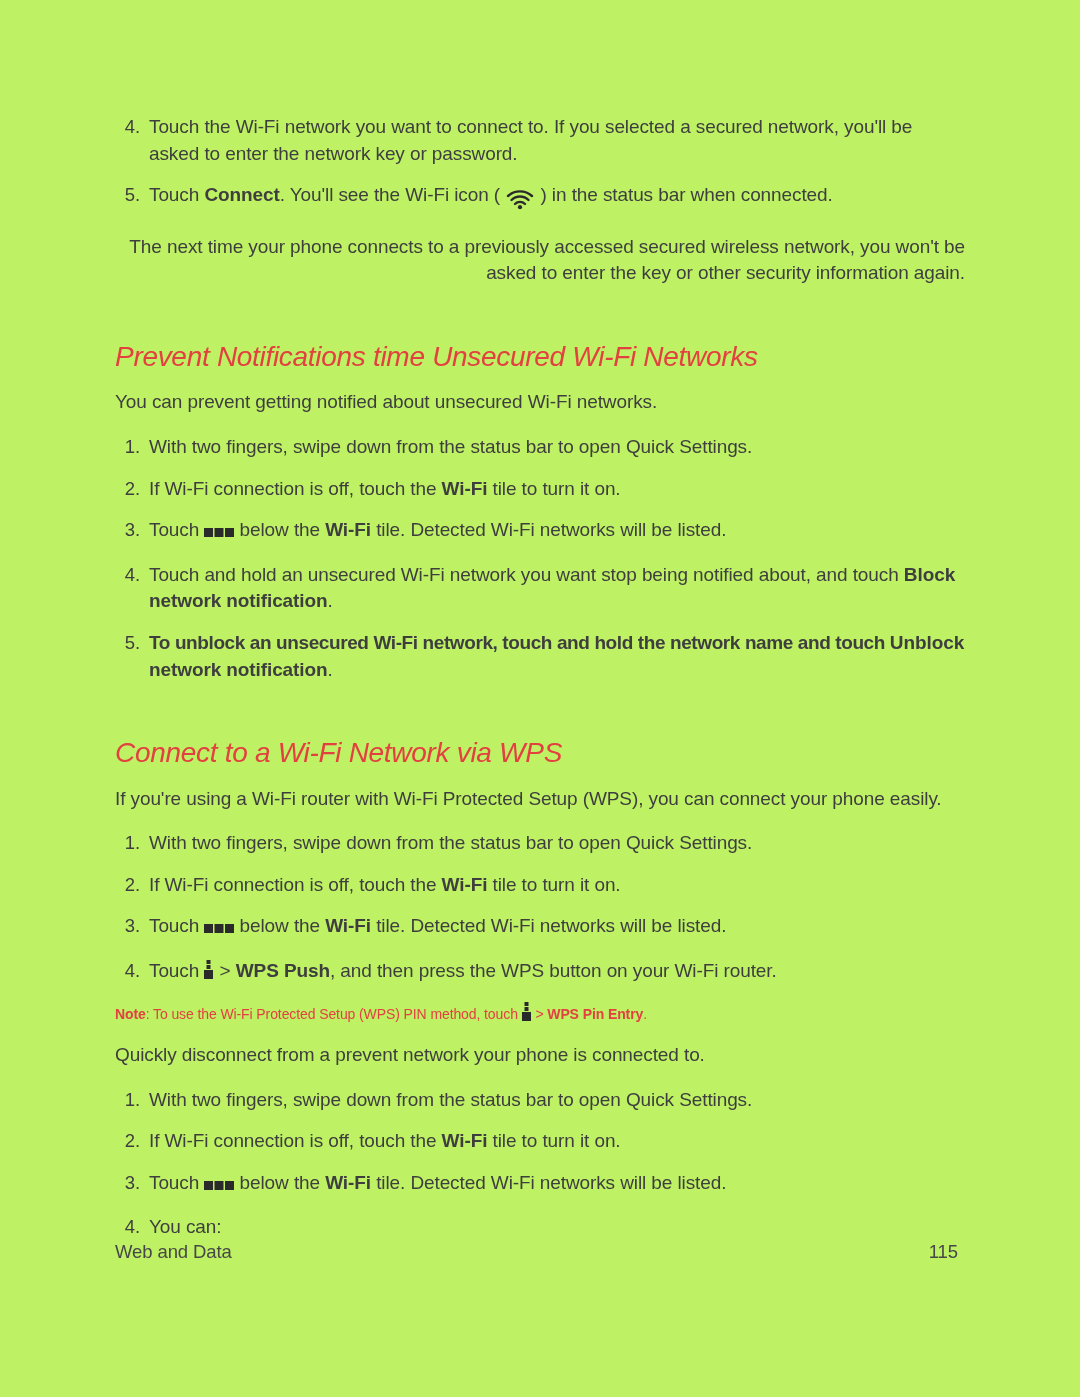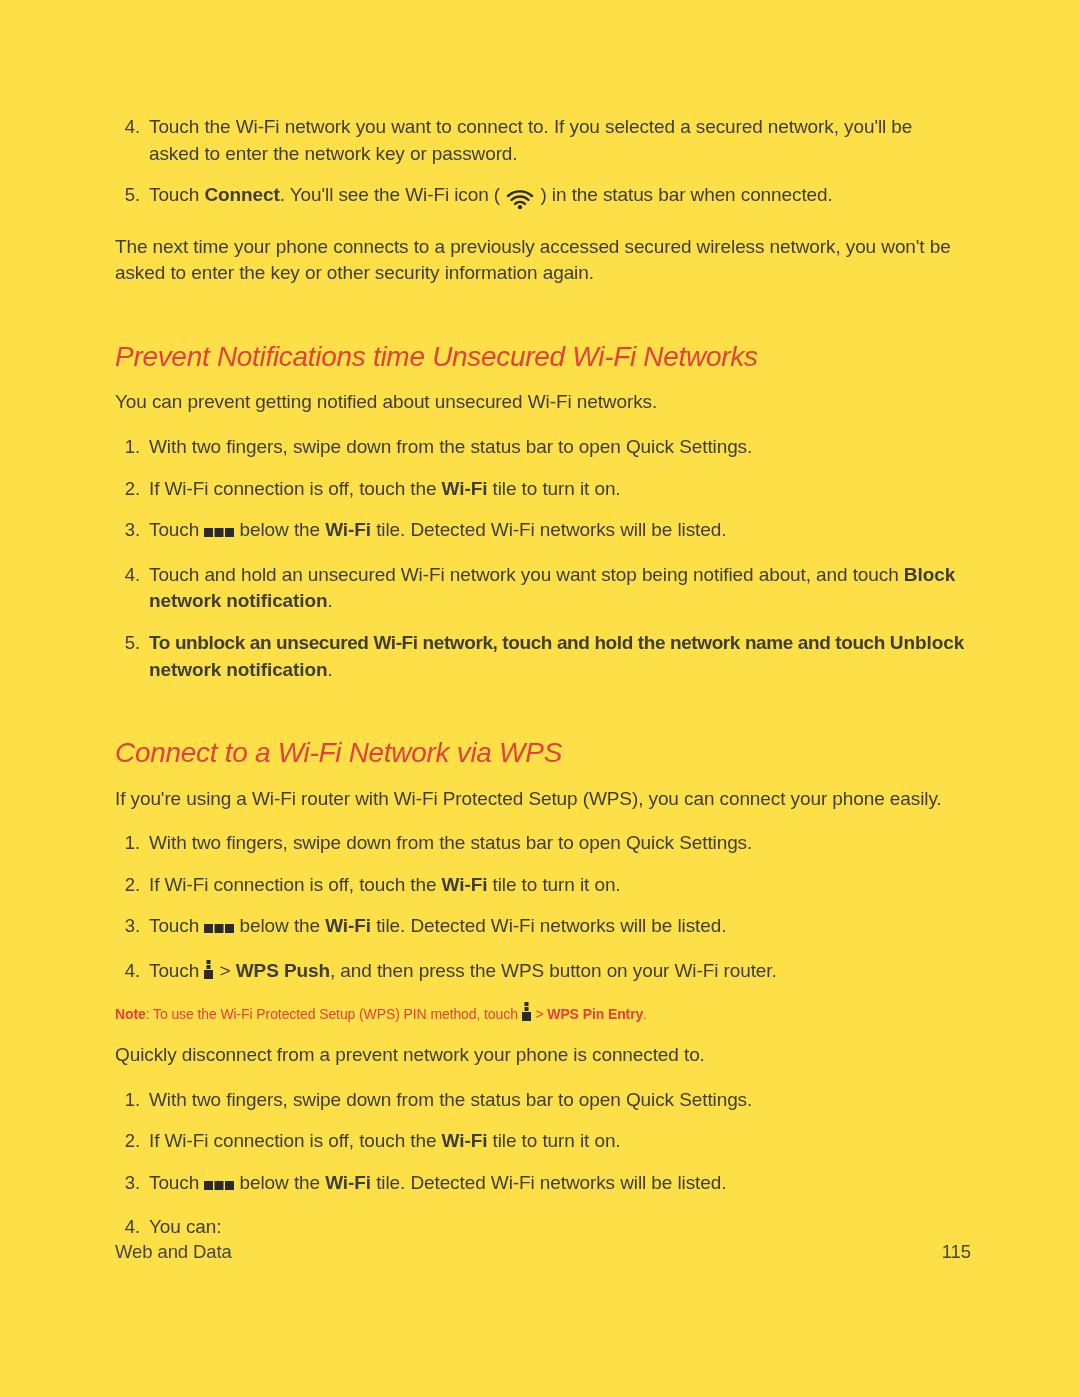--- a/index.html
+++ b/index.html
@@ -5,21 +5,21 @@
   @page { margin: 0; }
   html, body {
     margin: 0;
     padding: 0;
     background: #ffffff;
   }
   .page {
     width: 1080px;
     height: 1397px;
     position: relative;
-    background: #fde047;
+    background: #bef264;
     font-family: "Helvetica Neue", Helvetica, Arial, sans-serif;
     color: #3e3e3e;
     box-sizing: border-box;
     padding: 114px 115px 0 115px;
   }
   ol.main-list {
     list-style: decimal;
     padding-left: 30px;
     margin: 0;
   }
@@ -65,21 +65,21 @@
     font-weight: 400;
   }
   .note-strong {
     color: #e34040;
     font-weight: 700;
   }
   .tightspace { letter-spacing: -0.4px; font-weight: bold; }
   .footer {
     position: absolute;
     left: 115px;
-    right: 109px;
+    right: 122px;
     top: 1241px;
     font-size: 18.5px;
     color: #474747;
     letter-spacing: -0.1px;
     display: flex;
     justify-content: space-between;
   }
   
   .inline-icon {
     display: inline-block;
@@ -108,21 +108,21 @@
             <path d="M6.5 17 A12 12 0 0 1 23.5 17"></path>
             <path d="M10 21 A7 7 0 0 1 20 21"></path>
           </g>
           <circle cx="15" cy="24.2" r="2.1" fill="#2a2a2a"></circle>
         </svg>
       </span>
       <span>) in the status bar when connected.</span>
     </li>
   </ol>
 
-  <p class="para" style="margin-top:0;">The next time your phone connects to a previously accessed secured wireless network, you won't be asked to enter the key or other security information again.</p>
+  <p class="para" style="margin-top:0;text-align:right;">The next time your phone connects to a previously accessed secured wireless network, you won't be asked to enter the key or other security information again.</p>
 
   <h2 class="section-heading">Prevent Notifications time Unsecured Wi-Fi Networks</h2>
   <p class="para">You can prevent getting notified about unsecured Wi-Fi networks.</p>
   <ol class="main-list">
     <li>
       <span>With two fingers, swipe down from the status bar to open Quick Settings.</span>
     </li>
     <li>
       <span>If Wi-Fi connection is off, touch the </span><span class="bold">Wi-Fi</span><span> tile to turn it on.</span>
     </li>

